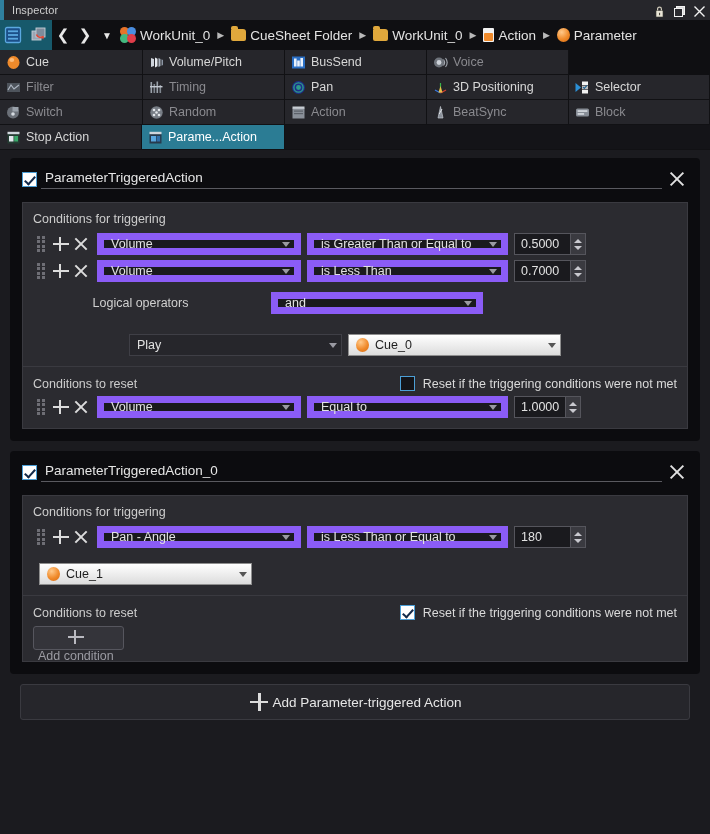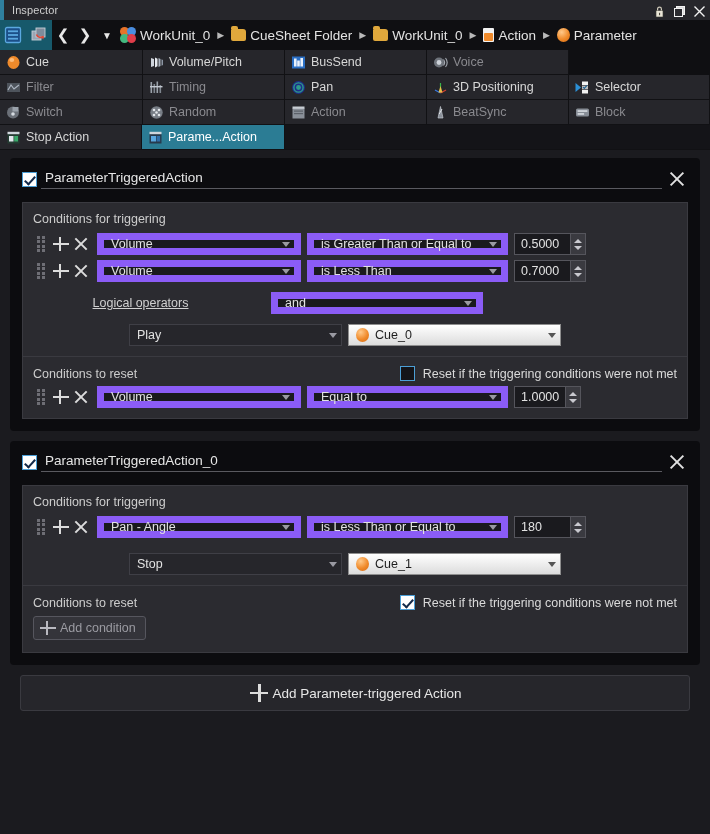--- a/index.html
+++ b/index.html
@@ -199,26 +199,26 @@
     justify-content: center; gap: 3px;
   }
   .spin .sbtns i {
     width: 0; height: 0; display: block;
     border-left: 4px solid transparent; border-right: 4px solid transparent;
   }
   .spin .sbtns i:first-child { border-bottom: 4px solid #c9c9cf; }
   .spin .sbtns i:last-child  { border-top: 4px solid #c9c9cf; }
 
   .oprow { display: flex; align-items: center; margin-top: 10px; }
-  .oplabel { font-size: 12.5px; color: #d0d0d0; text-decoration: underline; }
+  .oplabel { font-size: 12.5px; color: #d0d0d0; }
   .addcond {
     display: inline-flex; align-items: center; gap: 2px;
     height: 24px; padding: 0 9px 0 4px; margin-top: 6px;
     background: #34343a; border: 1px solid #56565e; border-radius: 3px;
-    font-size: 12.5px; color: #9b9ba2;
+    font-size: 12.5px; color: #9b9ba2; flex-direction: column;
   }
   .addcond .plus:before, .addcond .plus:after { background: #b9b9c0; }
 
   .addaction {
     height: 36px; margin: 0 10px 8px 10px;
     background: #26262b; border: 1px solid #3a3a40; border-radius: 3px;
     display: flex; align-items: center; justify-content: center; gap: 2px;
     font-size: 13.5px; color: #e6e6e6;
   }
   .addaction .plus { width: 22px; height: 22px; }
@@ -540,21 +540,21 @@
       </div>
 
       <div class="oprow">
         <span class="oplabel" style="width:215px; text-align:center">Logical operators</span>
         <span class="combo" style="width:212px; margin-left:23px">
           <span class="cval">and</span>
           <span class="caret"></span>
         </span>
       </div>
 
-      <div class="oprow" style="margin-top:10px">
+      <div class="oprow" style="margin-top:20px">
         <span class="combo plain" style="width:213px; margin-left:96px">
           <span class="cval">Play</span>
           <span class="caret"></span>
         </span>
         <span style="width:6px"></span>
         <span class="combo light" style="width:213px">
           <span class="ic ic-cue" style="margin-right:6px"></span>
           <span class="cval">Cue_0</span>
           <span class="caret"></span>
         </span>
@@ -639,24 +639,20 @@
         <span class="spin" style="width:72px">
           <span class="sval">180</span>
           <span class="sbtns">
               <i></i>
               <i></i>
             </span>
         </span>
       </div>
 
       <div class="oprow" style="margin-top:15px">
-        <span class="combo plain" style="width:213px; margin-left:96px">
-          <span class="cval">Stop</span>
-          <span class="caret"></span>
-        </span>
         <span style="width:6px"></span>
         <span class="combo light" style="width:213px">
           <span class="ic ic-cue" style="margin-right:6px"></span>
           <span class="cval">Cue_1</span>
           <span class="caret"></span>
         </span>
       </div>
     </div>
 
     <div class="section">

